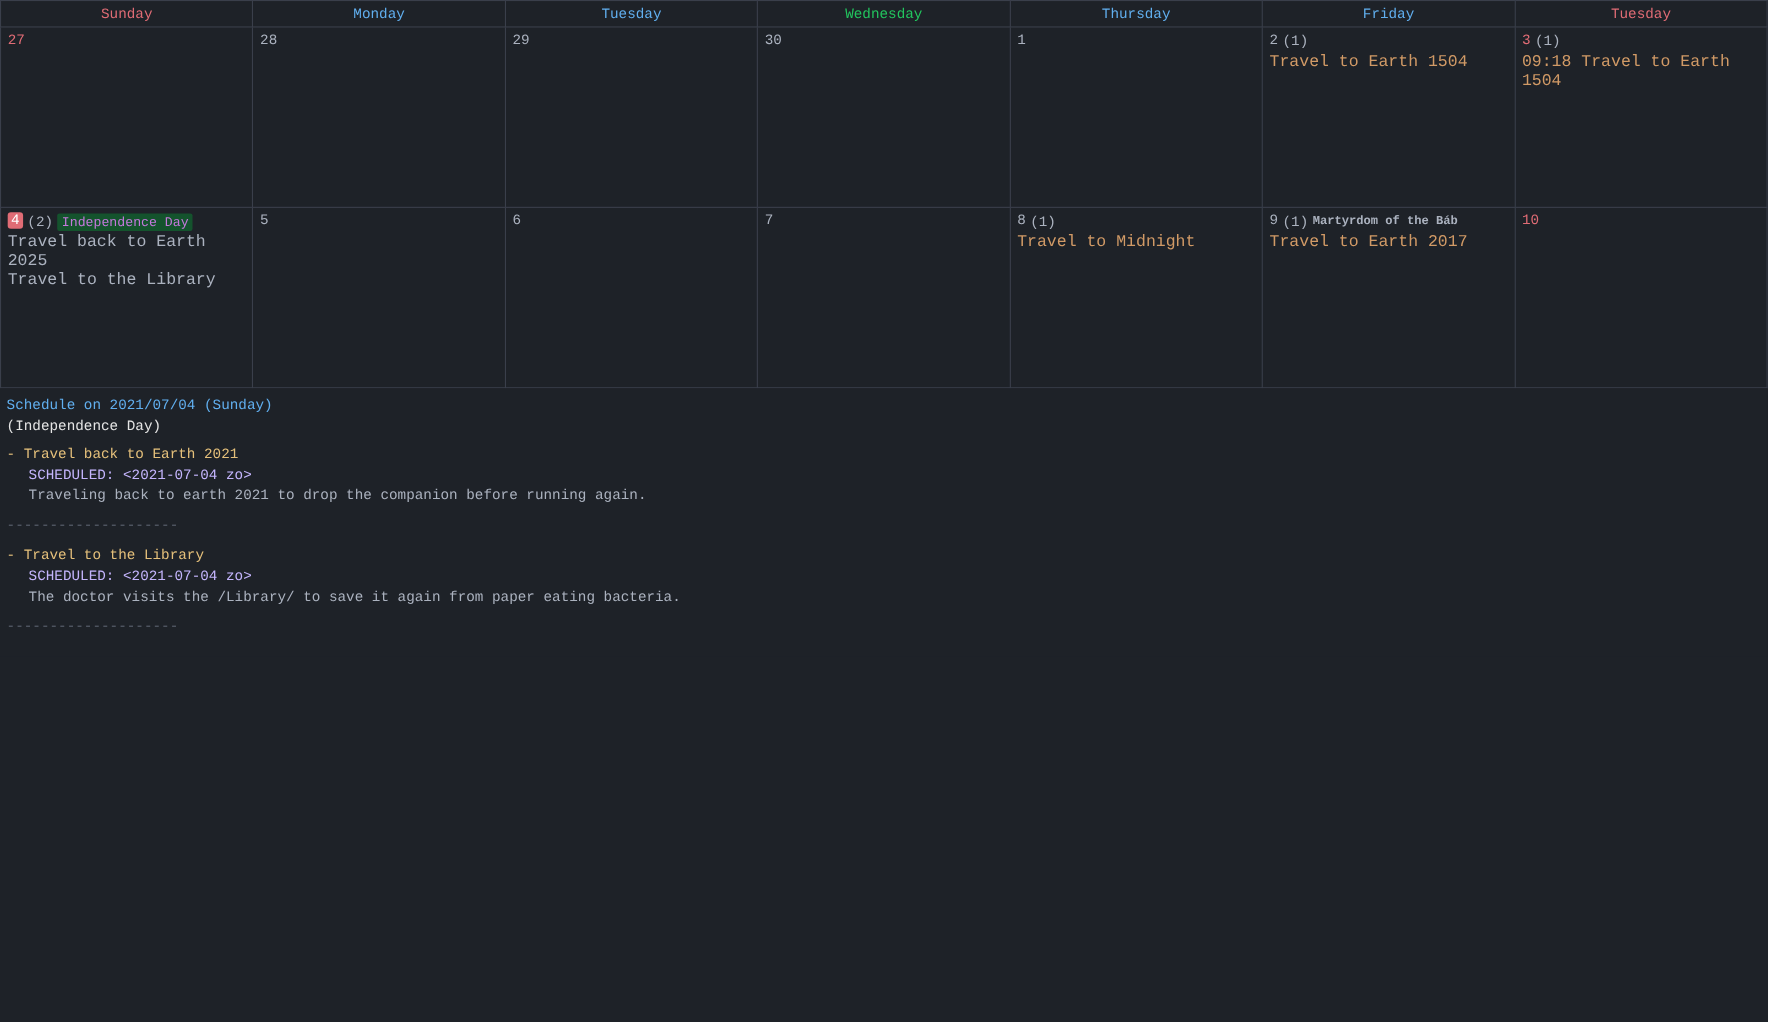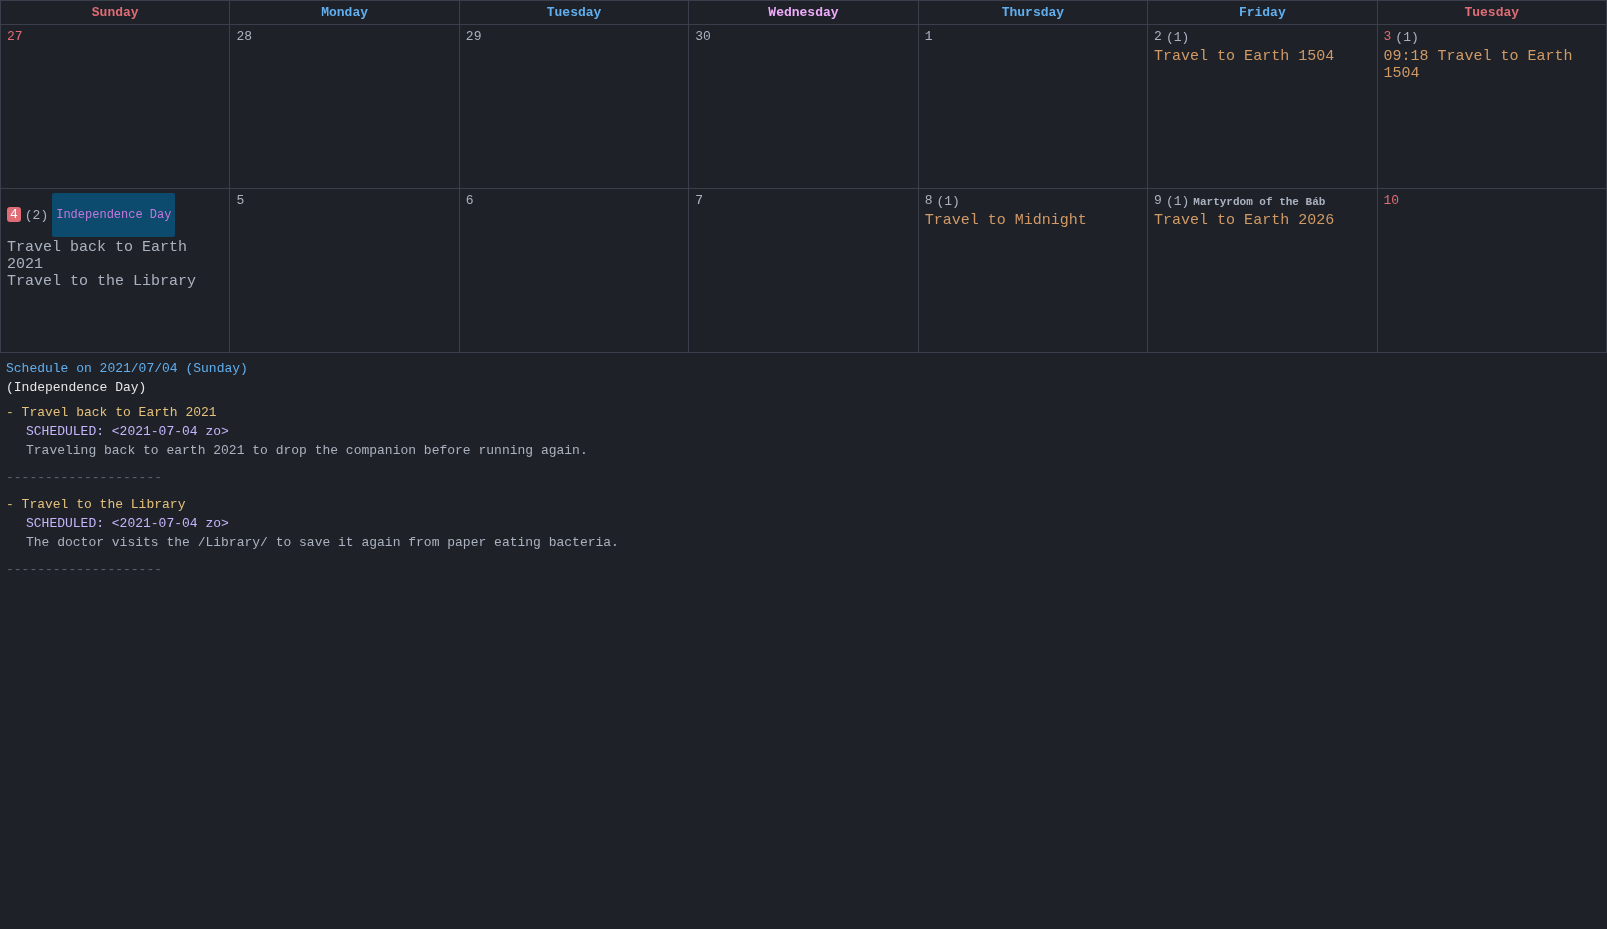--- a/index.html
+++ b/index.html
@@ -12,28 +12,28 @@
 
     .calendar {
       width: 100%;
       border-collapse: collapse;
     }
 
     .calendar th {
       border: 1px solid #3a3f4b;
       padding: 4px 4px;
       text-align: center;
-      font-weight: bold;
+      font-weight: normal;
       font-size: 13px;
     }
 
     th.sunday    { color: #e06c75; }
     th.monday    { color: #61afef; margin-top: 28px; }
     th.tuesday   { color: #61afef; }
-    th.wednesday { color: #f0abfc; text-align: center; }
+    th.wednesday { color: #22c55e; text-align: center; }
     th.thursday  { color: #61afef; }
     th.friday    { color: #61afef; }
     th.saturday  { color: #e06c75; }
 
     .calendar td {
       border: 1px solid #3a3f4b;
       vertical-align: top;
       padding: 4px 6px;
       width: calc(100% / 7);
       min-height: 120px;
@@ -53,23 +53,23 @@
       color: #abb2bf;
       font-size: 13px;
     }
     .event-title {
       font-size: 15px;
     }
     .event-title.orange { color: #d19a66; }
     .event-title.white  { color: #abb2bf; }
 
     .badge-independence {
-      background: #0c4a6e;
+      background: #14532d;
       color: #c678dd;
-      padding: 15px 4px;
+      padding: 1px 4px;
       border-radius: 2px;
       font-size: 12px;
       display: inline-block;
       margin-bottom: 0;
     }
 
     
     .schedule-panel {
       padding: 8px 6px;
       background: #1e2228;
@@ -203,21 +203,21 @@
         </td>
       </tr>
       <tr>
         <td>
           <div class="day-content">
             <div class="day-header-line">
               <span class="day-num sunday-num today">4</span>
               <span class="event-count">(2)</span>
               <span class="badge-independence">Independence Day</span>
             </div>
-            <div class="event-title white">Travel back to Earth 2021</div>
+            <div class="event-title white">Travel back to Earth 2025</div>
             <div class="event-title white">Travel to the Library</div>
           </div>
         </td>
         <td>
           <div class="day-content">
             <div class="day-header-line">
               <span class="day-num ">5</span>
             </div>
           </div>
         </td>
@@ -244,21 +244,21 @@
             <div class="event-title orange">Travel to Midnight</div>
           </div>
         </td>
         <td>
           <div class="day-content">
             <div class="day-header-line">
               <span class="day-num ">9</span>
               <span class="event-count">(1)</span>
               <span class="martyrdom-label">Martyrdom of the Báb</span>
             </div>
-            <div class="event-title orange">Travel to Earth 2026</div>
+            <div class="event-title orange">Travel to Earth 2017</div>
           </div>
         </td>
         <td>
           <div class="day-content">
             <div class="day-header-line">
               <span class="day-num saturday-num">10</span>
             </div>
           </div>
         </td>
       </tr>

